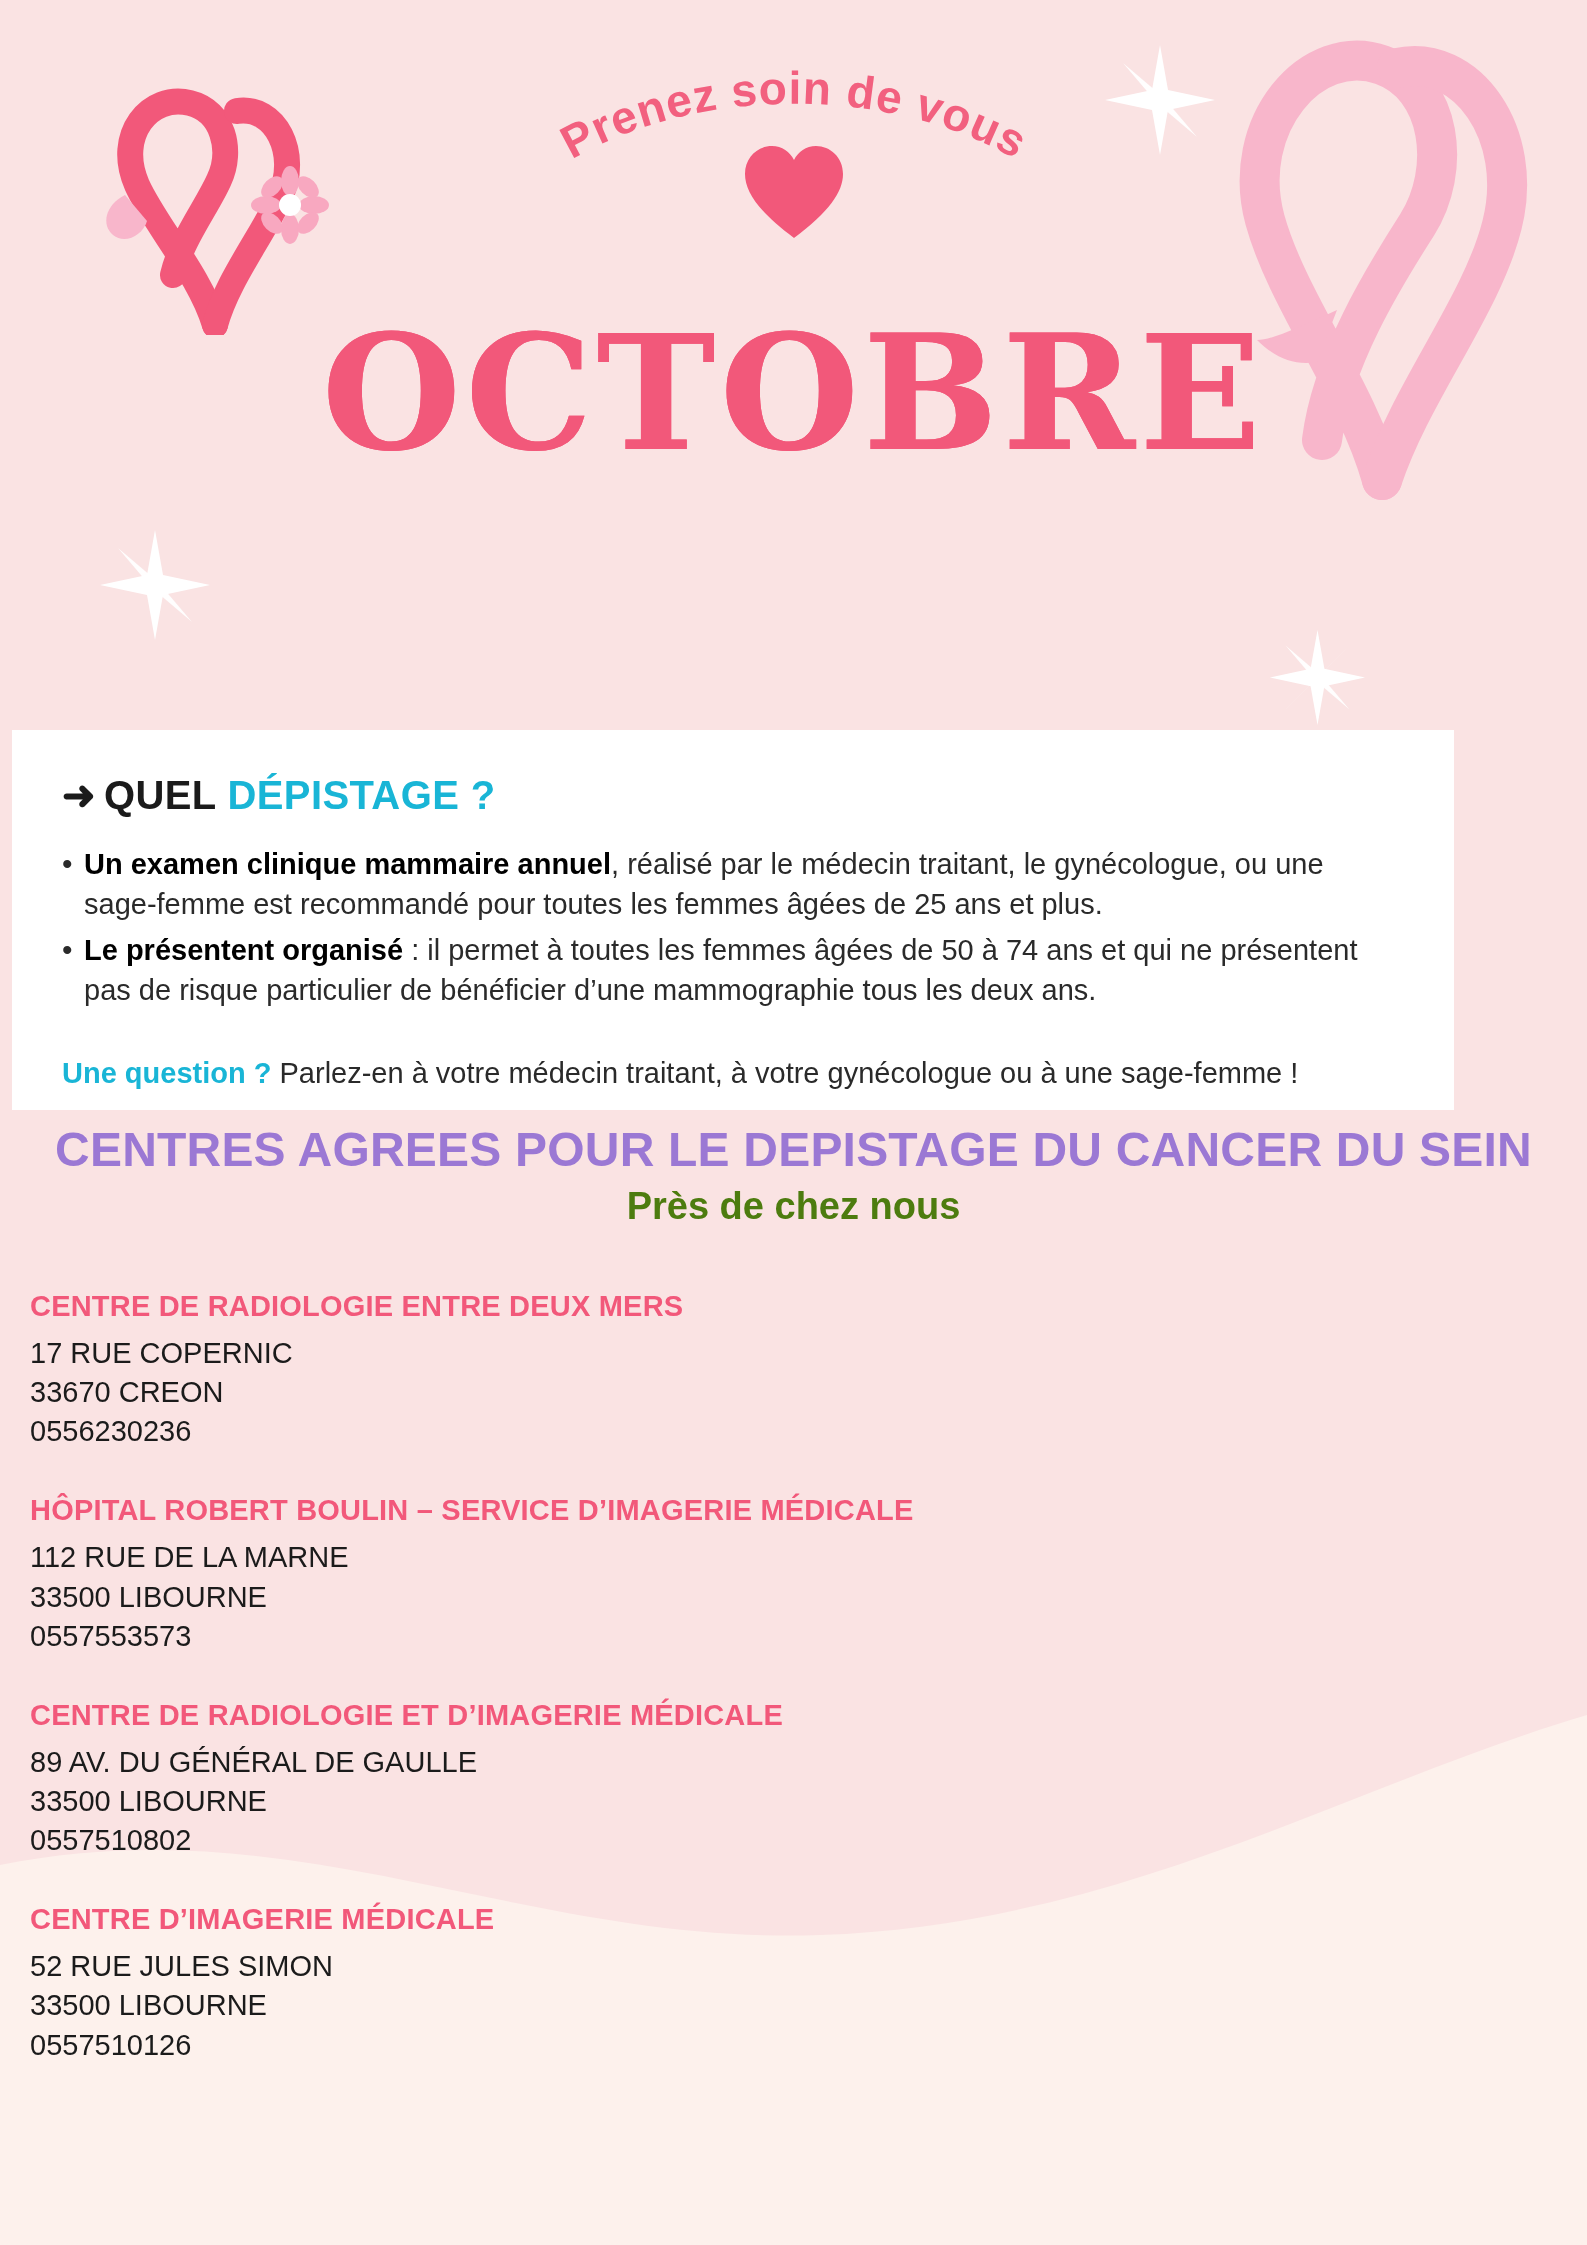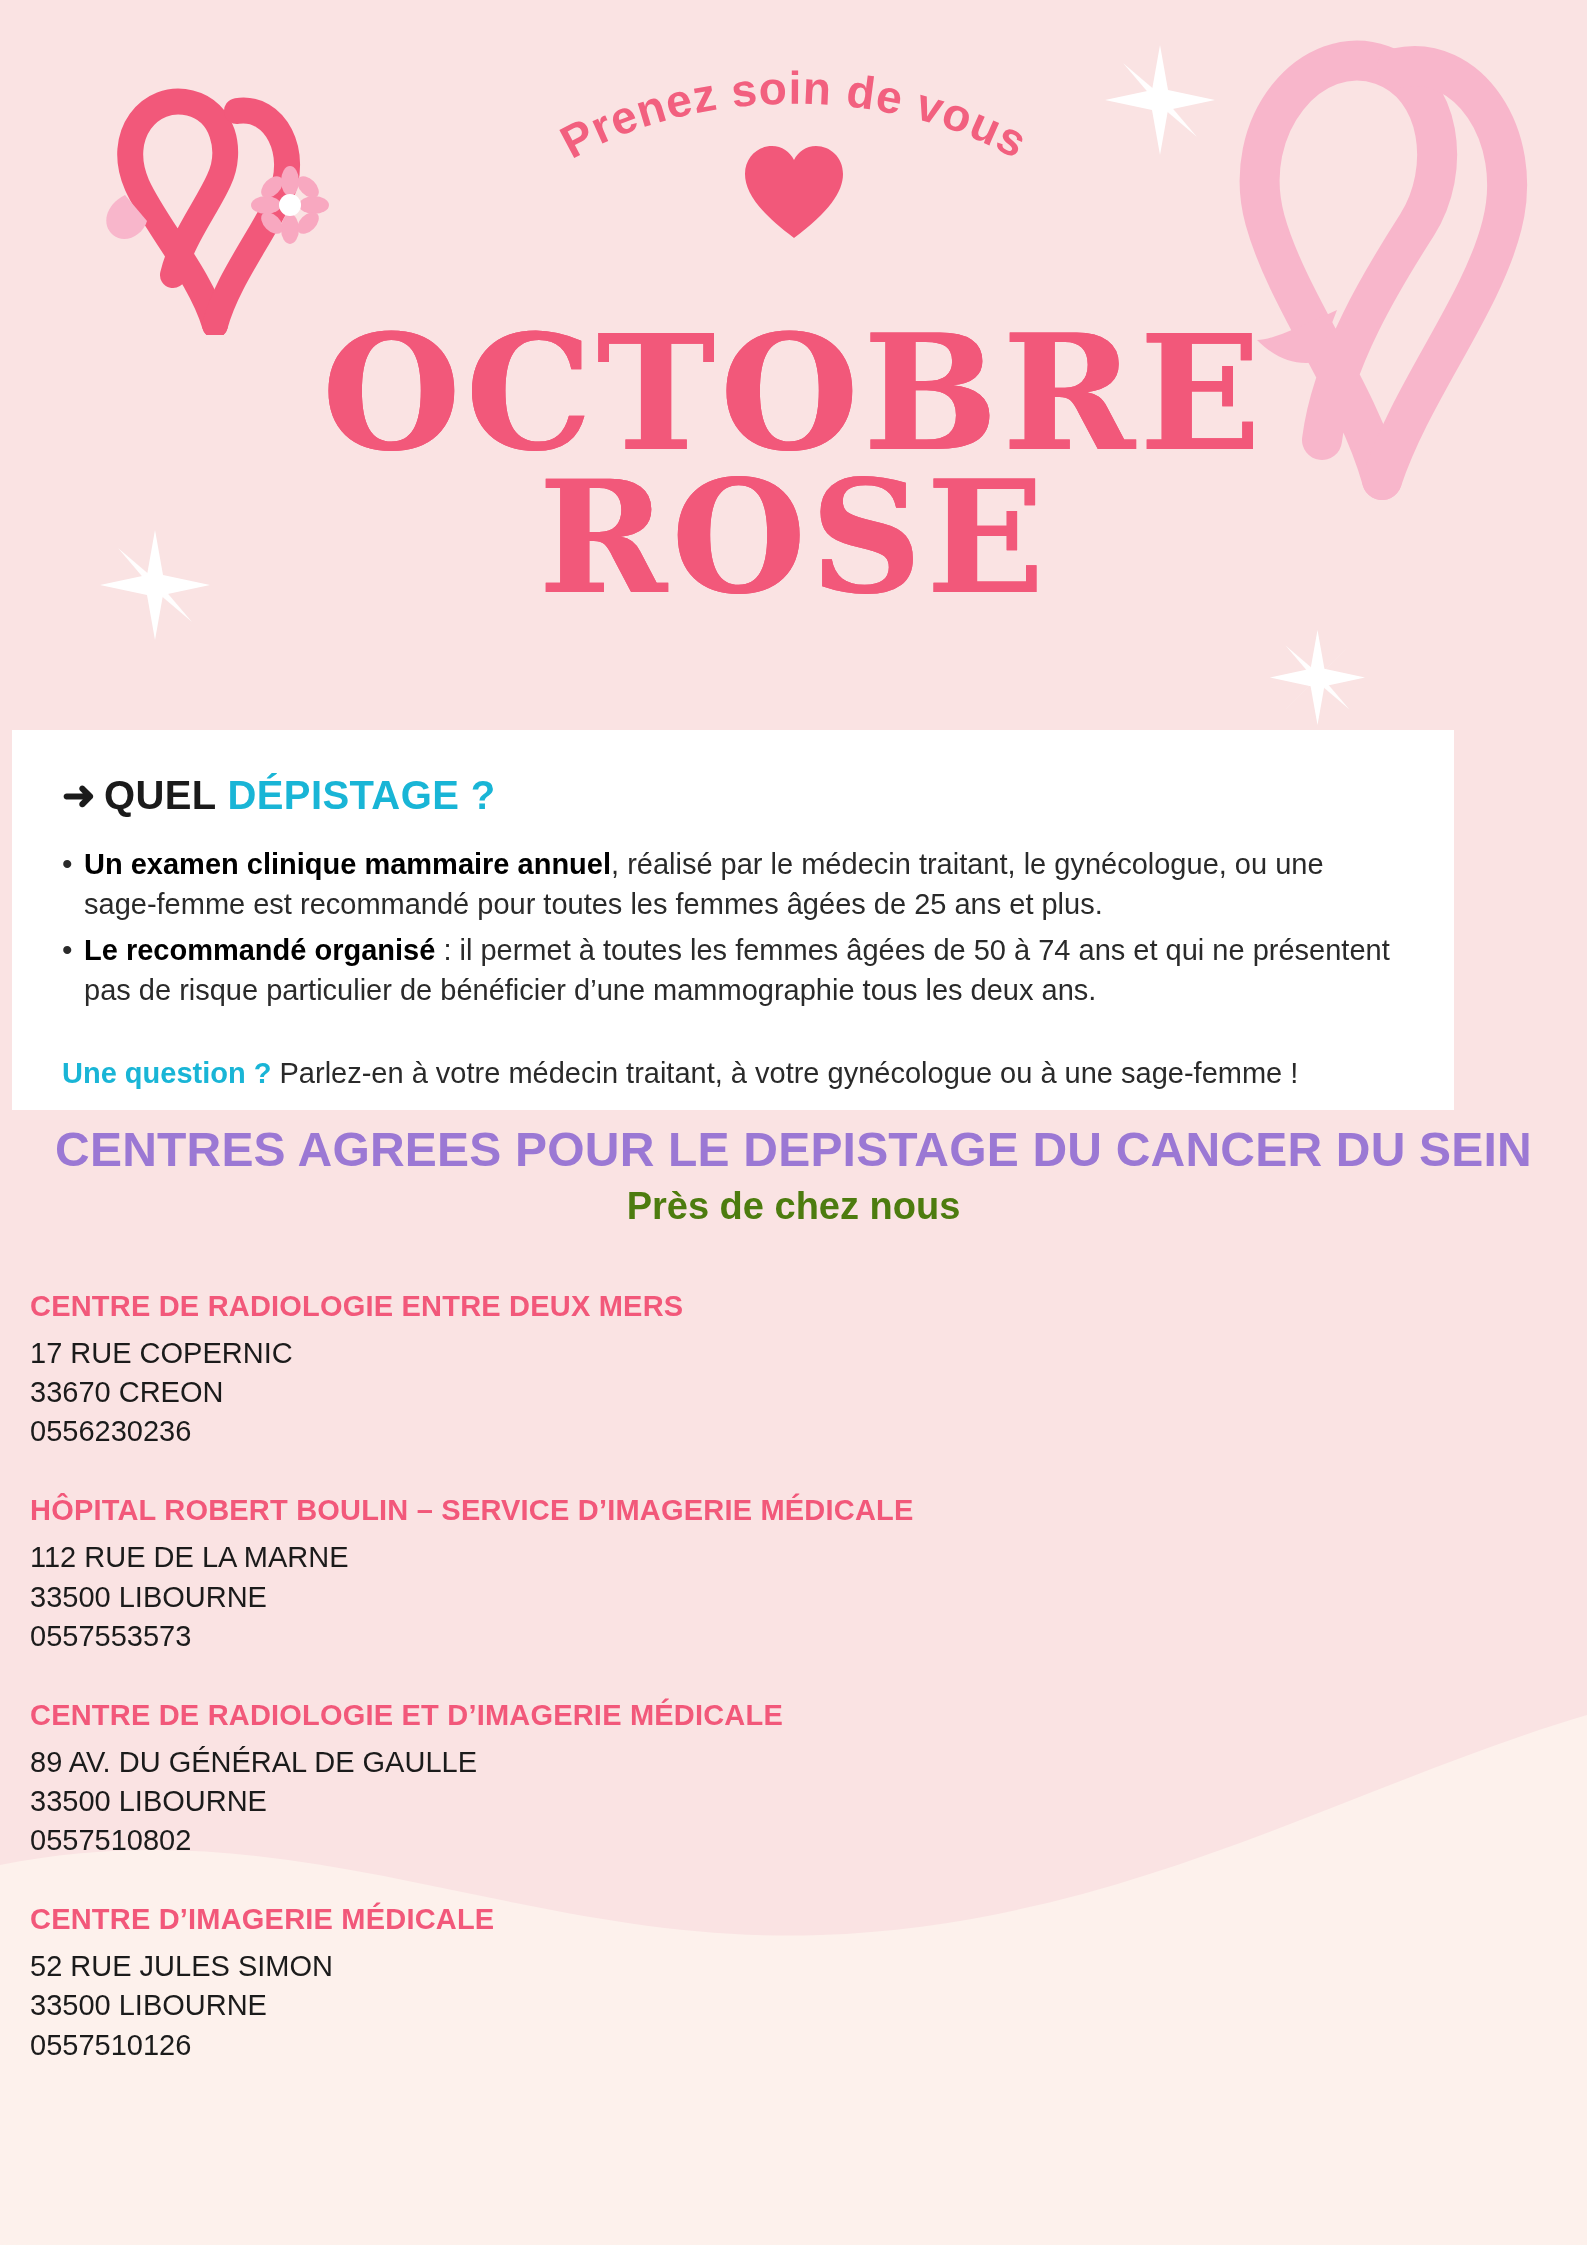--- a/index.html
+++ b/index.html
@@ -263,41 +263,40 @@
       <path d="M92,18 L58,52 L18,92 L52,58 Z" fill="#ffffff" opacity="0.95"></path>
     </svg>
     <svg class="sparkle" style="left:1270px; top:630px; width:95px; height:95px;" viewBox="0 0 110 110">
       <path d="M55,0 L63,45 L110,55 L63,65 L55,110 L47,65 L0,55 L47,45 Z" fill="#ffffff"></path>
       <path d="M18,18 L58,52 L92,92 L52,58 Z" fill="#ffffff" opacity="0.95"></path>
       <path d="M92,18 L58,52 L18,92 L52,58 Z" fill="#ffffff" opacity="0.95"></path>
     </svg>
 
     <div class="title-wrap">
       <span class="title-line">OCTOBRE</span>
-      <span class="title-line second">ROSE</span>
     </div>
   </div>
 
   <div class="info-box">
     <div class="info-head">
       <span class="arrow">➜</span><span>QUEL</span>
       <span class="accent">DÉPISTAGE ?</span>
     </div>
 
     <div class="bullet-row">
       <div class="bullet-dot">•</div>
       <div class="bullet-text">
         <strong>Un examen clinique mammaire annuel</strong><span>, réalisé par le médecin traitant, le gynécologue, ou une sage-femme est recommandé pour toutes les femmes âgées de 25 ans et plus.</span>
       </div>
     </div>
 
     <div class="bullet-row">
       <div class="bullet-dot">•</div>
       <div class="bullet-text">
-        <strong>Le recommandé organisé</strong><span> : il permet à toutes les femmes âgées de 50 à 74 ans et qui ne présentent pas de risque particulier de bénéficier d’une mammographie tous les deux ans.</span>
+        <strong>Le présentent organisé</strong><span> : il permet à toutes les femmes âgées de 50 à 74 ans et qui ne présentent pas de risque particulier de bénéficier d’une mammographie tous les deux ans.</span>
       </div>
     </div>
 
     <div class="question-row">
       <span class="q-label">Une question ?</span>
       <span>Parlez-en à votre médecin traitant, à votre gynécologue ou à une sage-femme !</span>
     </div>
   </div>
 
   <div class="centres-title">CENTRES AGREES POUR LE DEPISTAGE DU CANCER DU SEIN</div>

